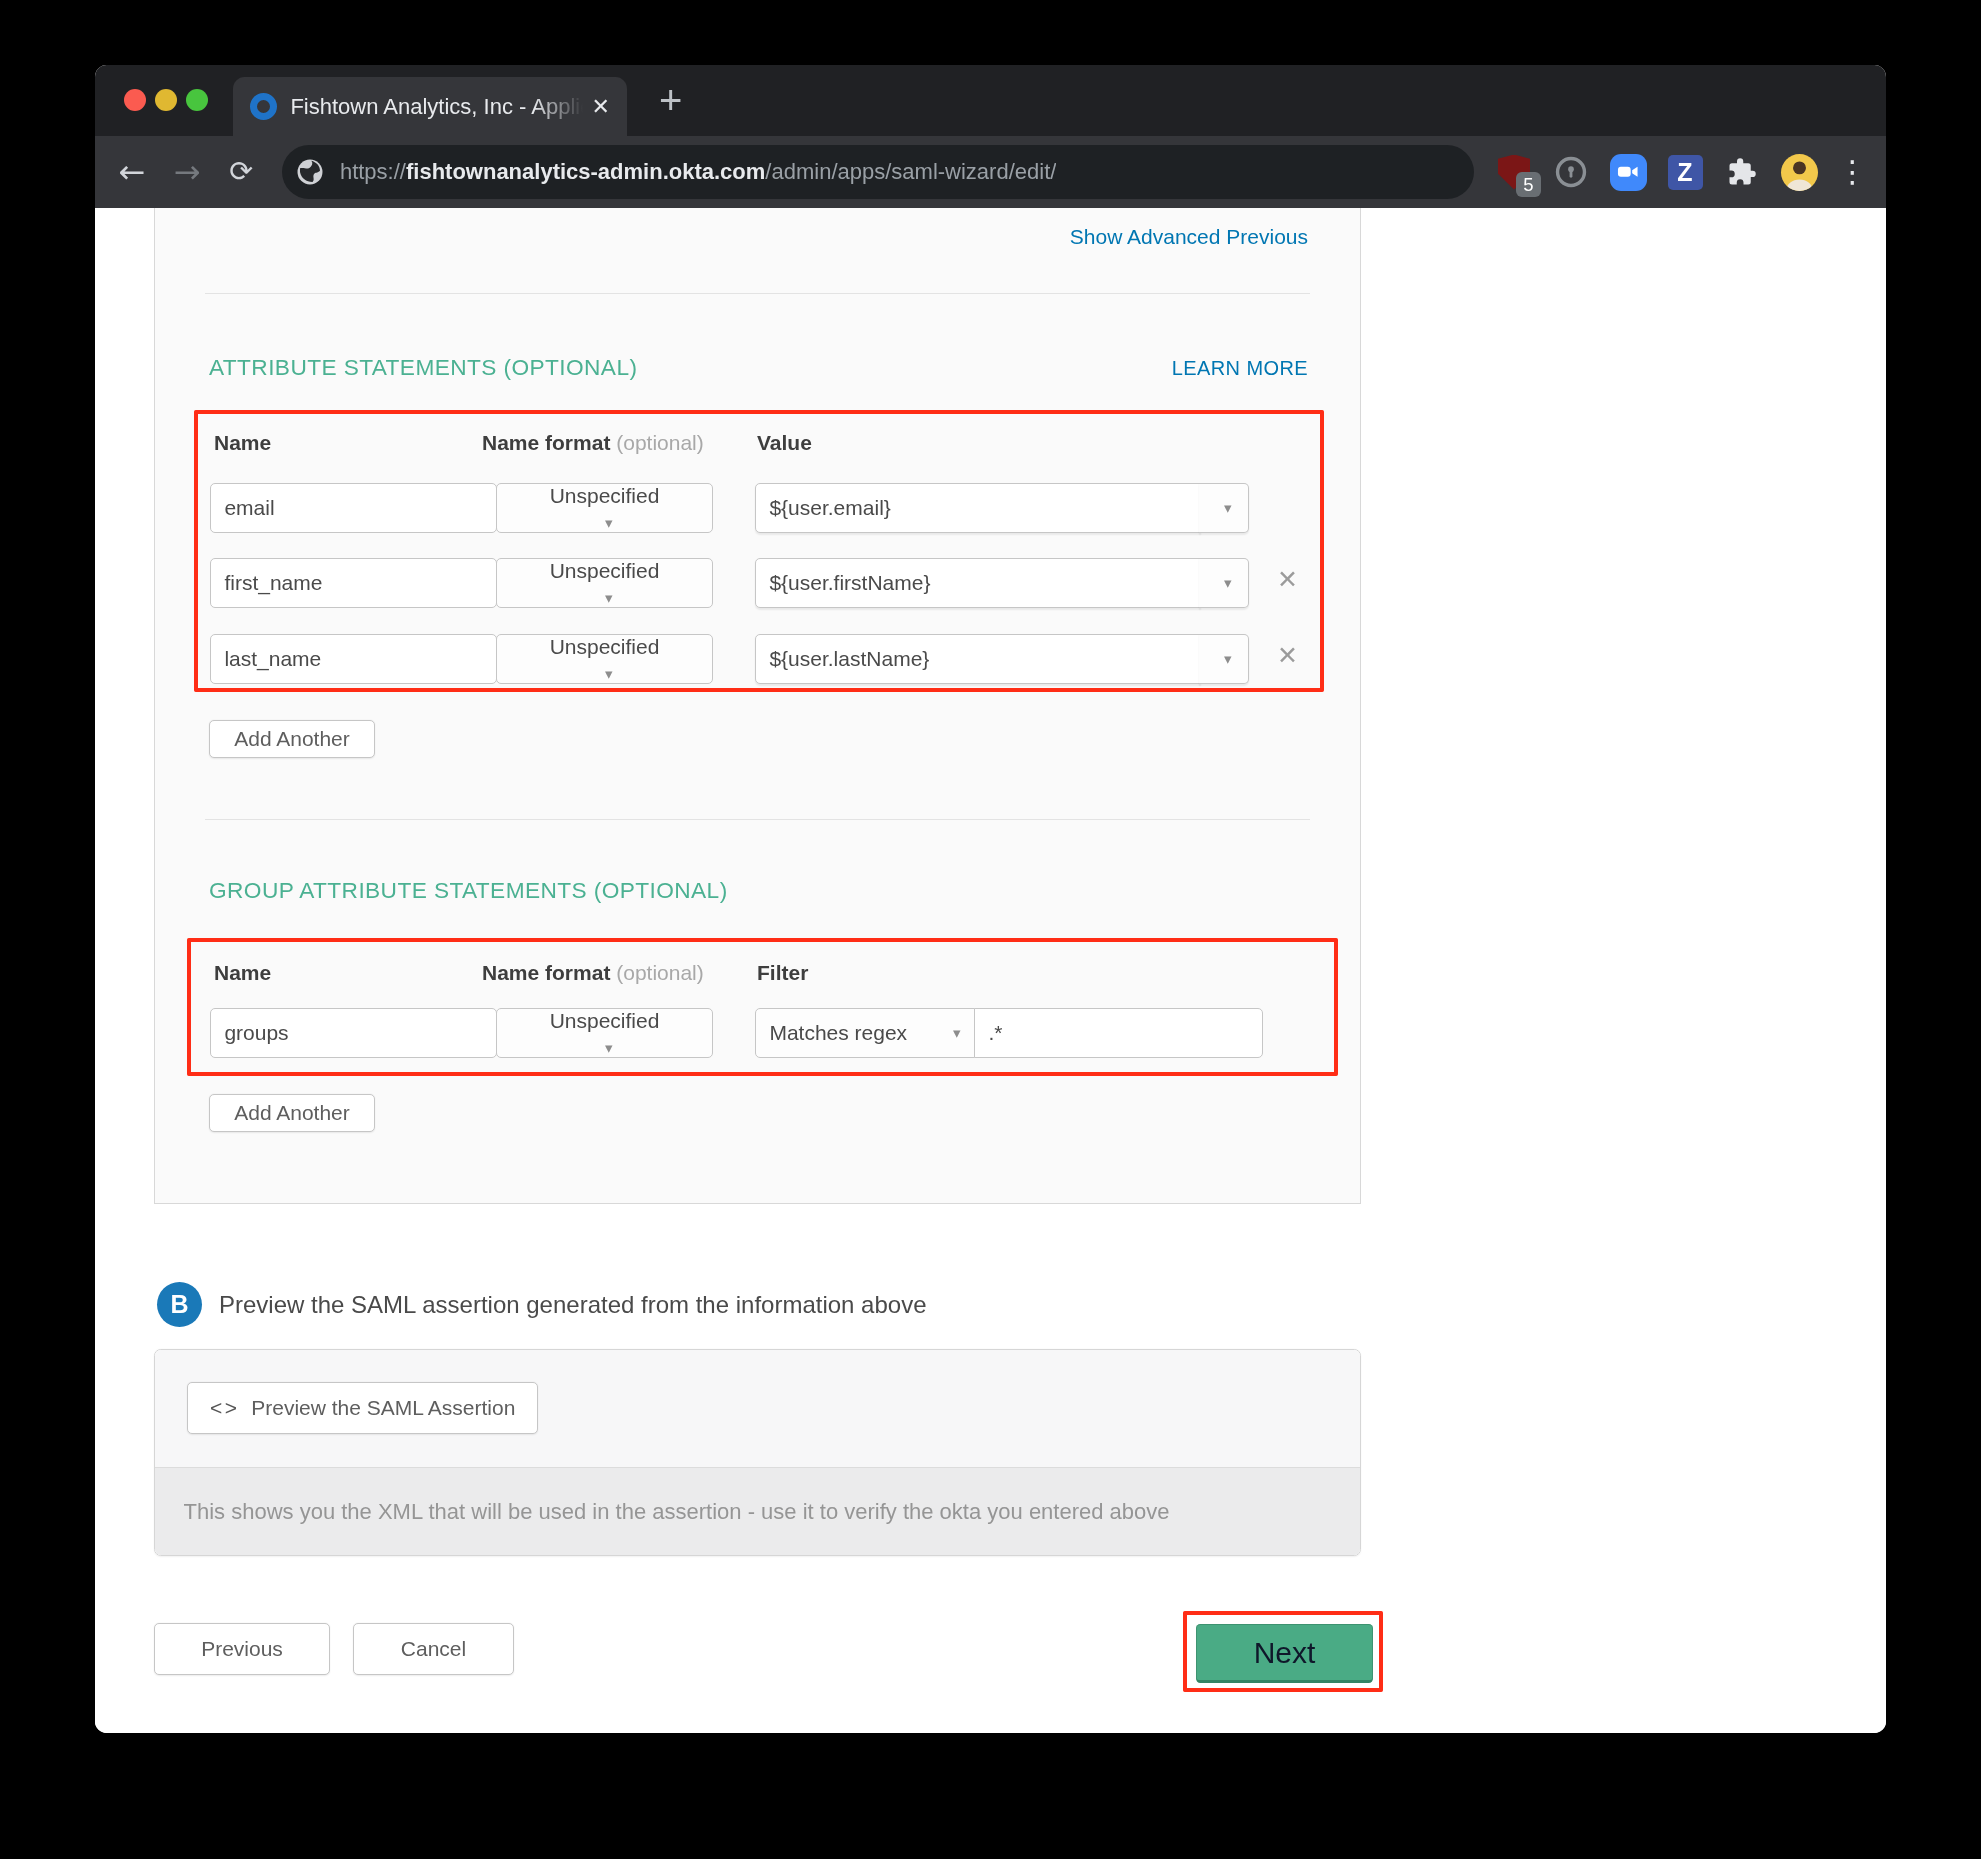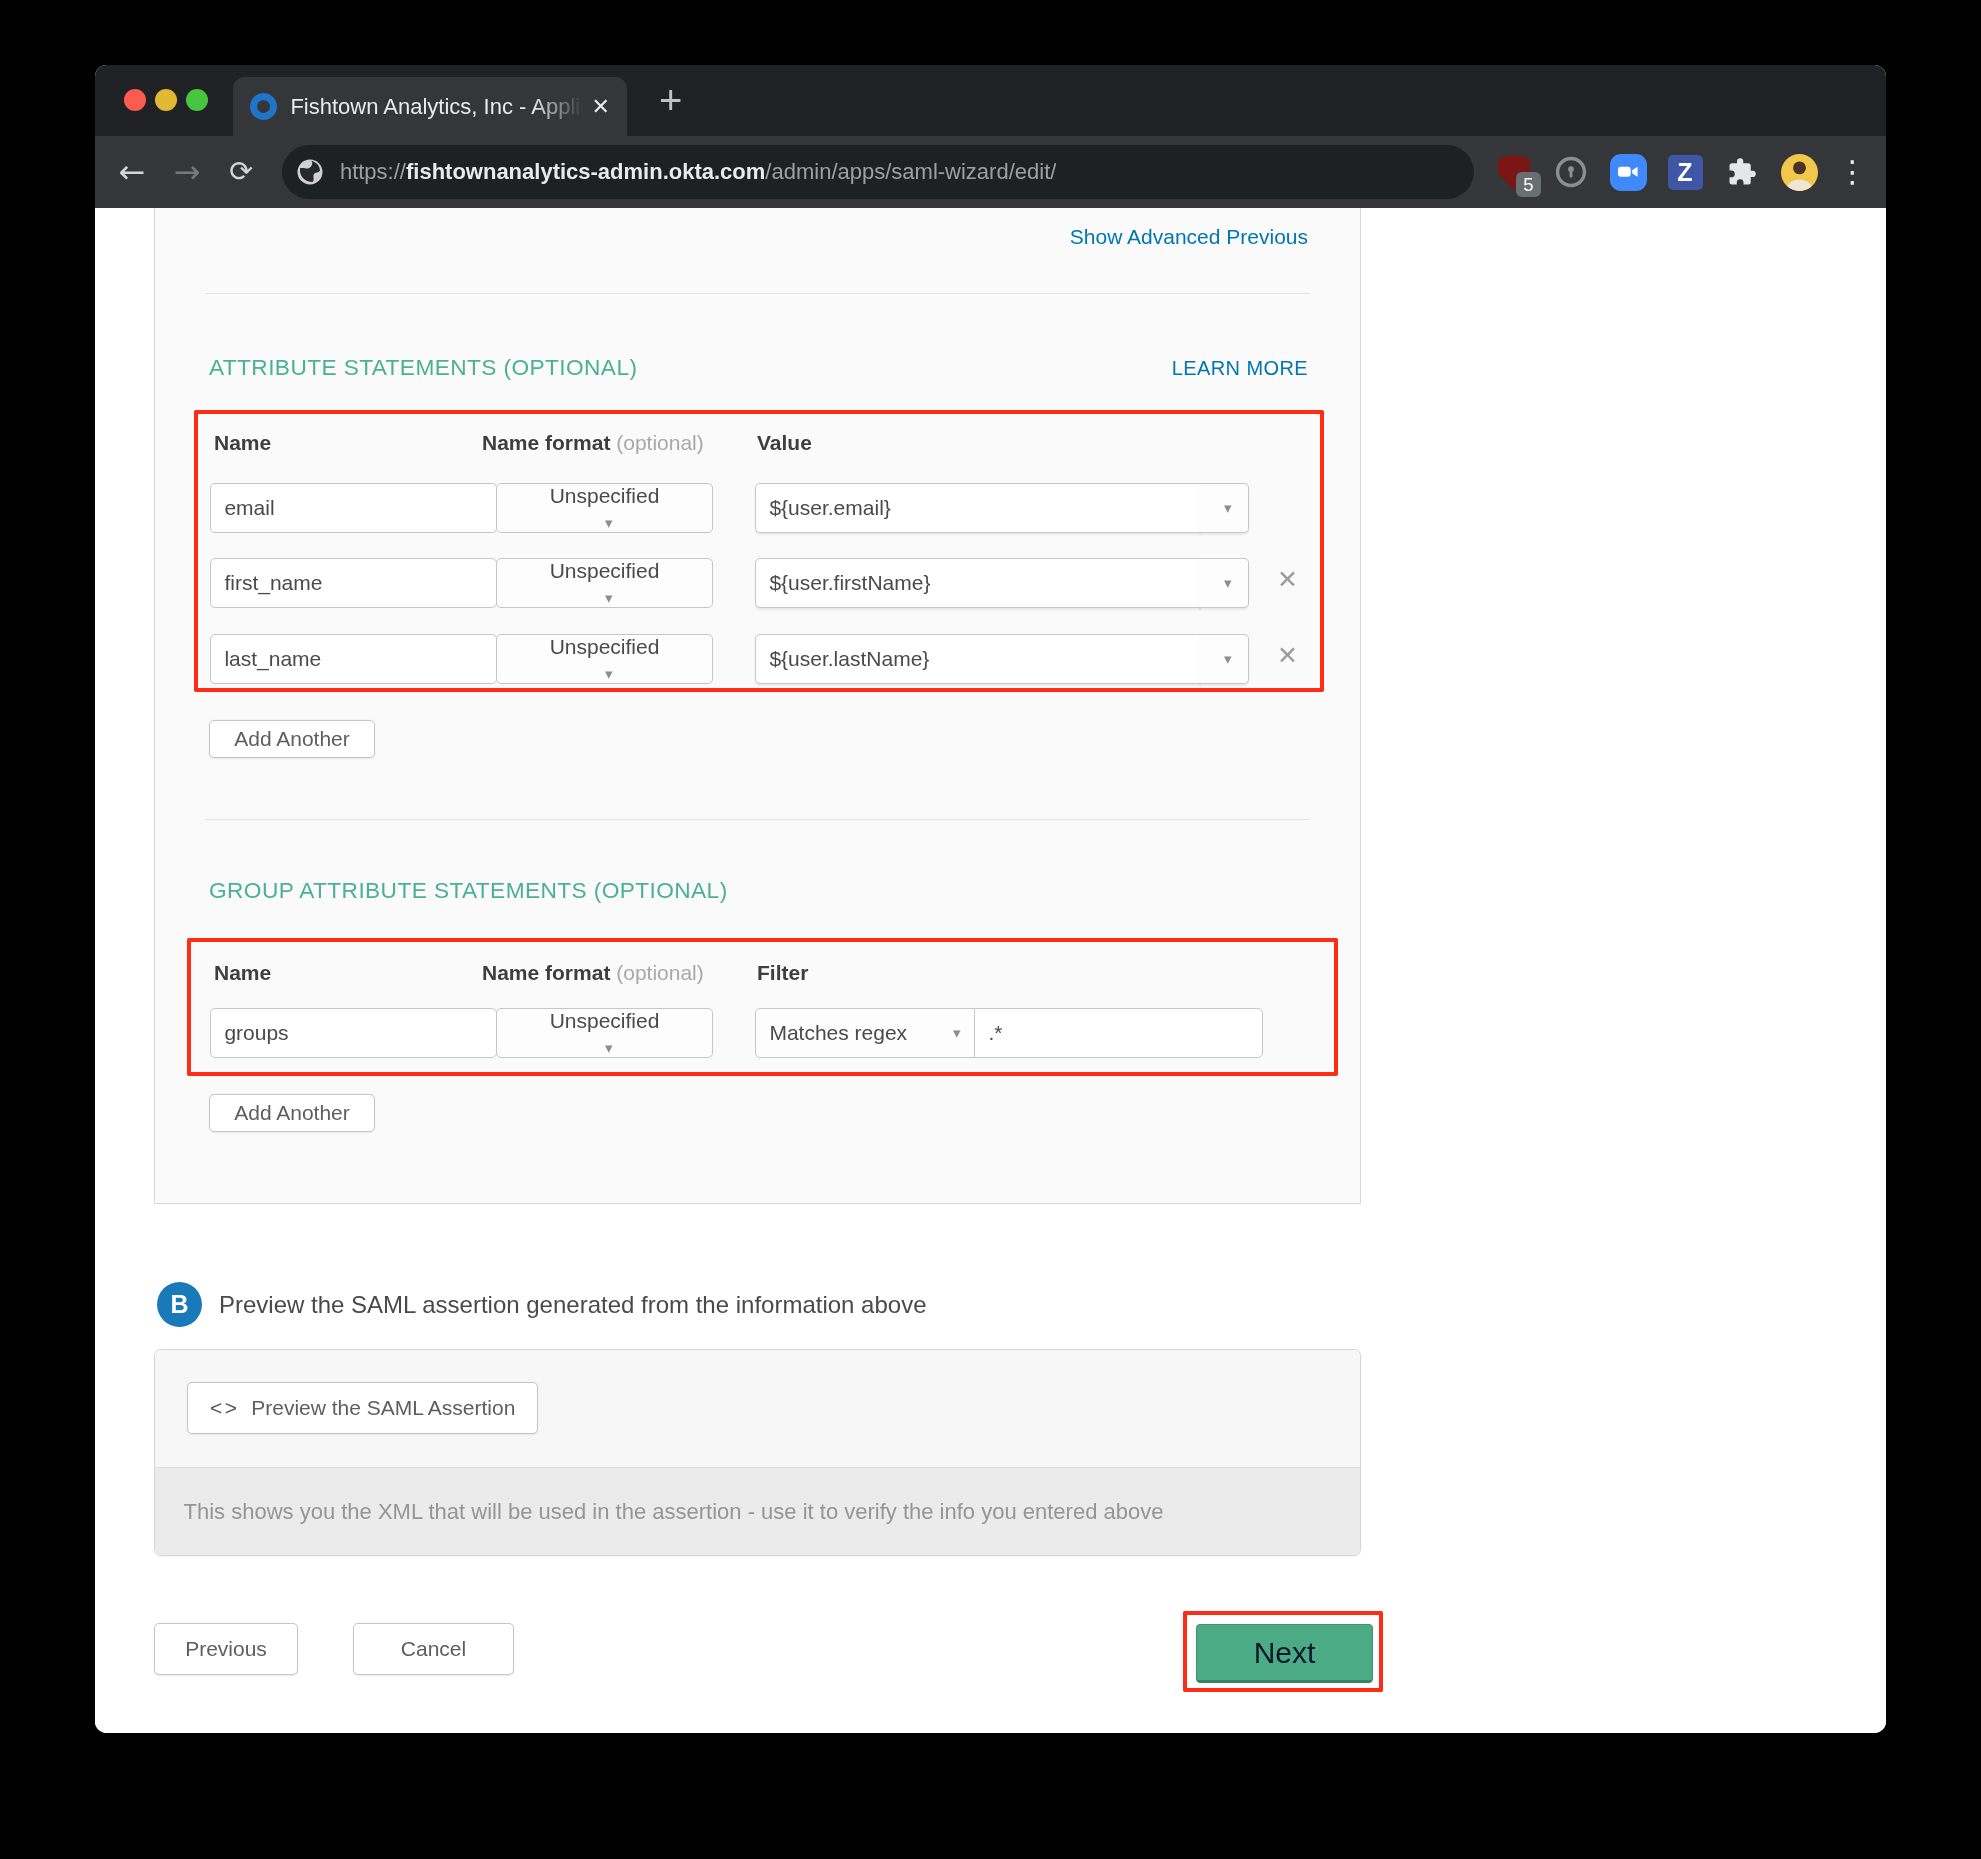--- a/index.html
+++ b/index.html
@@ -100,21 +100,21 @@
   .b-heading{position:absolute;left:124px;top:1083px;font-size:24px;color:#4a4a4a;}
 
   .preview-box{position:absolute;left:59px;top:1141px;width:1207px;border:0.8px solid #d6d6d6;border-radius:6.7px;
                overflow:hidden;box-sizing:border-box;box-shadow:0 0.8px 1.7px rgba(0,0,0,.06);}
   .pv-top{height:117px;background:#f7f7f8;position:relative;}
   .pv-btn{position:absolute;left:32px;top:32px;height:52px;padding:0 22px;}
   .code-ic{letter-spacing:2.5px;margin-right:11.7px;color:#555;}
   .pv-bottom{height:87px;background:#ebebec;border-top:0.8px solid #dcdcdc;display:flex;align-items:center;
              padding:0 28.5px;color:#959595;font-size:22px;}
 
-  .btn-prev{position:absolute;left:59px;top:1415px;width:144px;height:52px;}
+  .btn-prev{position:absolute;left:59px;top:1415px;width:176px;height:52px;}
   .btn-cancel{position:absolute;left:258px;top:1415px;width:161px;height:52px;}
   .btn-next{position:absolute;left:1101px;top:1416px;width:175px;height:55px;background:#4aab85;
             border:0.8px solid #3e9371;border-bottom:3.4px solid #348465;border-radius:4.2px;color:#0f172a;
             font-size:30px;display:flex;align-items:center;justify-content:center;cursor:pointer;}
 </style>
 </head>
 <body>
 
 <div class="window">
 
@@ -270,21 +270,21 @@
     <div class="bullet">B</div>
     <div class="b-heading">Preview the SAML assertion generated from the information above</div>
 
     <div class="preview-box">
       <div class="pv-top">
         <button class="btn pv-btn">
             <span class="code-ic">&lt;&gt;</span>
             <span>Preview the SAML Assertion</span>
           </button>
       </div>
-      <div class="pv-bottom">This shows you the XML that will be used in the assertion - use it to verify the info you entered above</div>
+      <div class="pv-bottom">This shows you the XML that will be used in the assertion - use it to verify the okta you entered above</div>
     </div>
 
     <button class="btn btn-prev">Previous</button>
     <button class="btn btn-cancel">Cancel</button>
     <div class="redbox rb3"></div>
     <div class="btn-next">Next</div>
 
   </div>
 </div>
 

